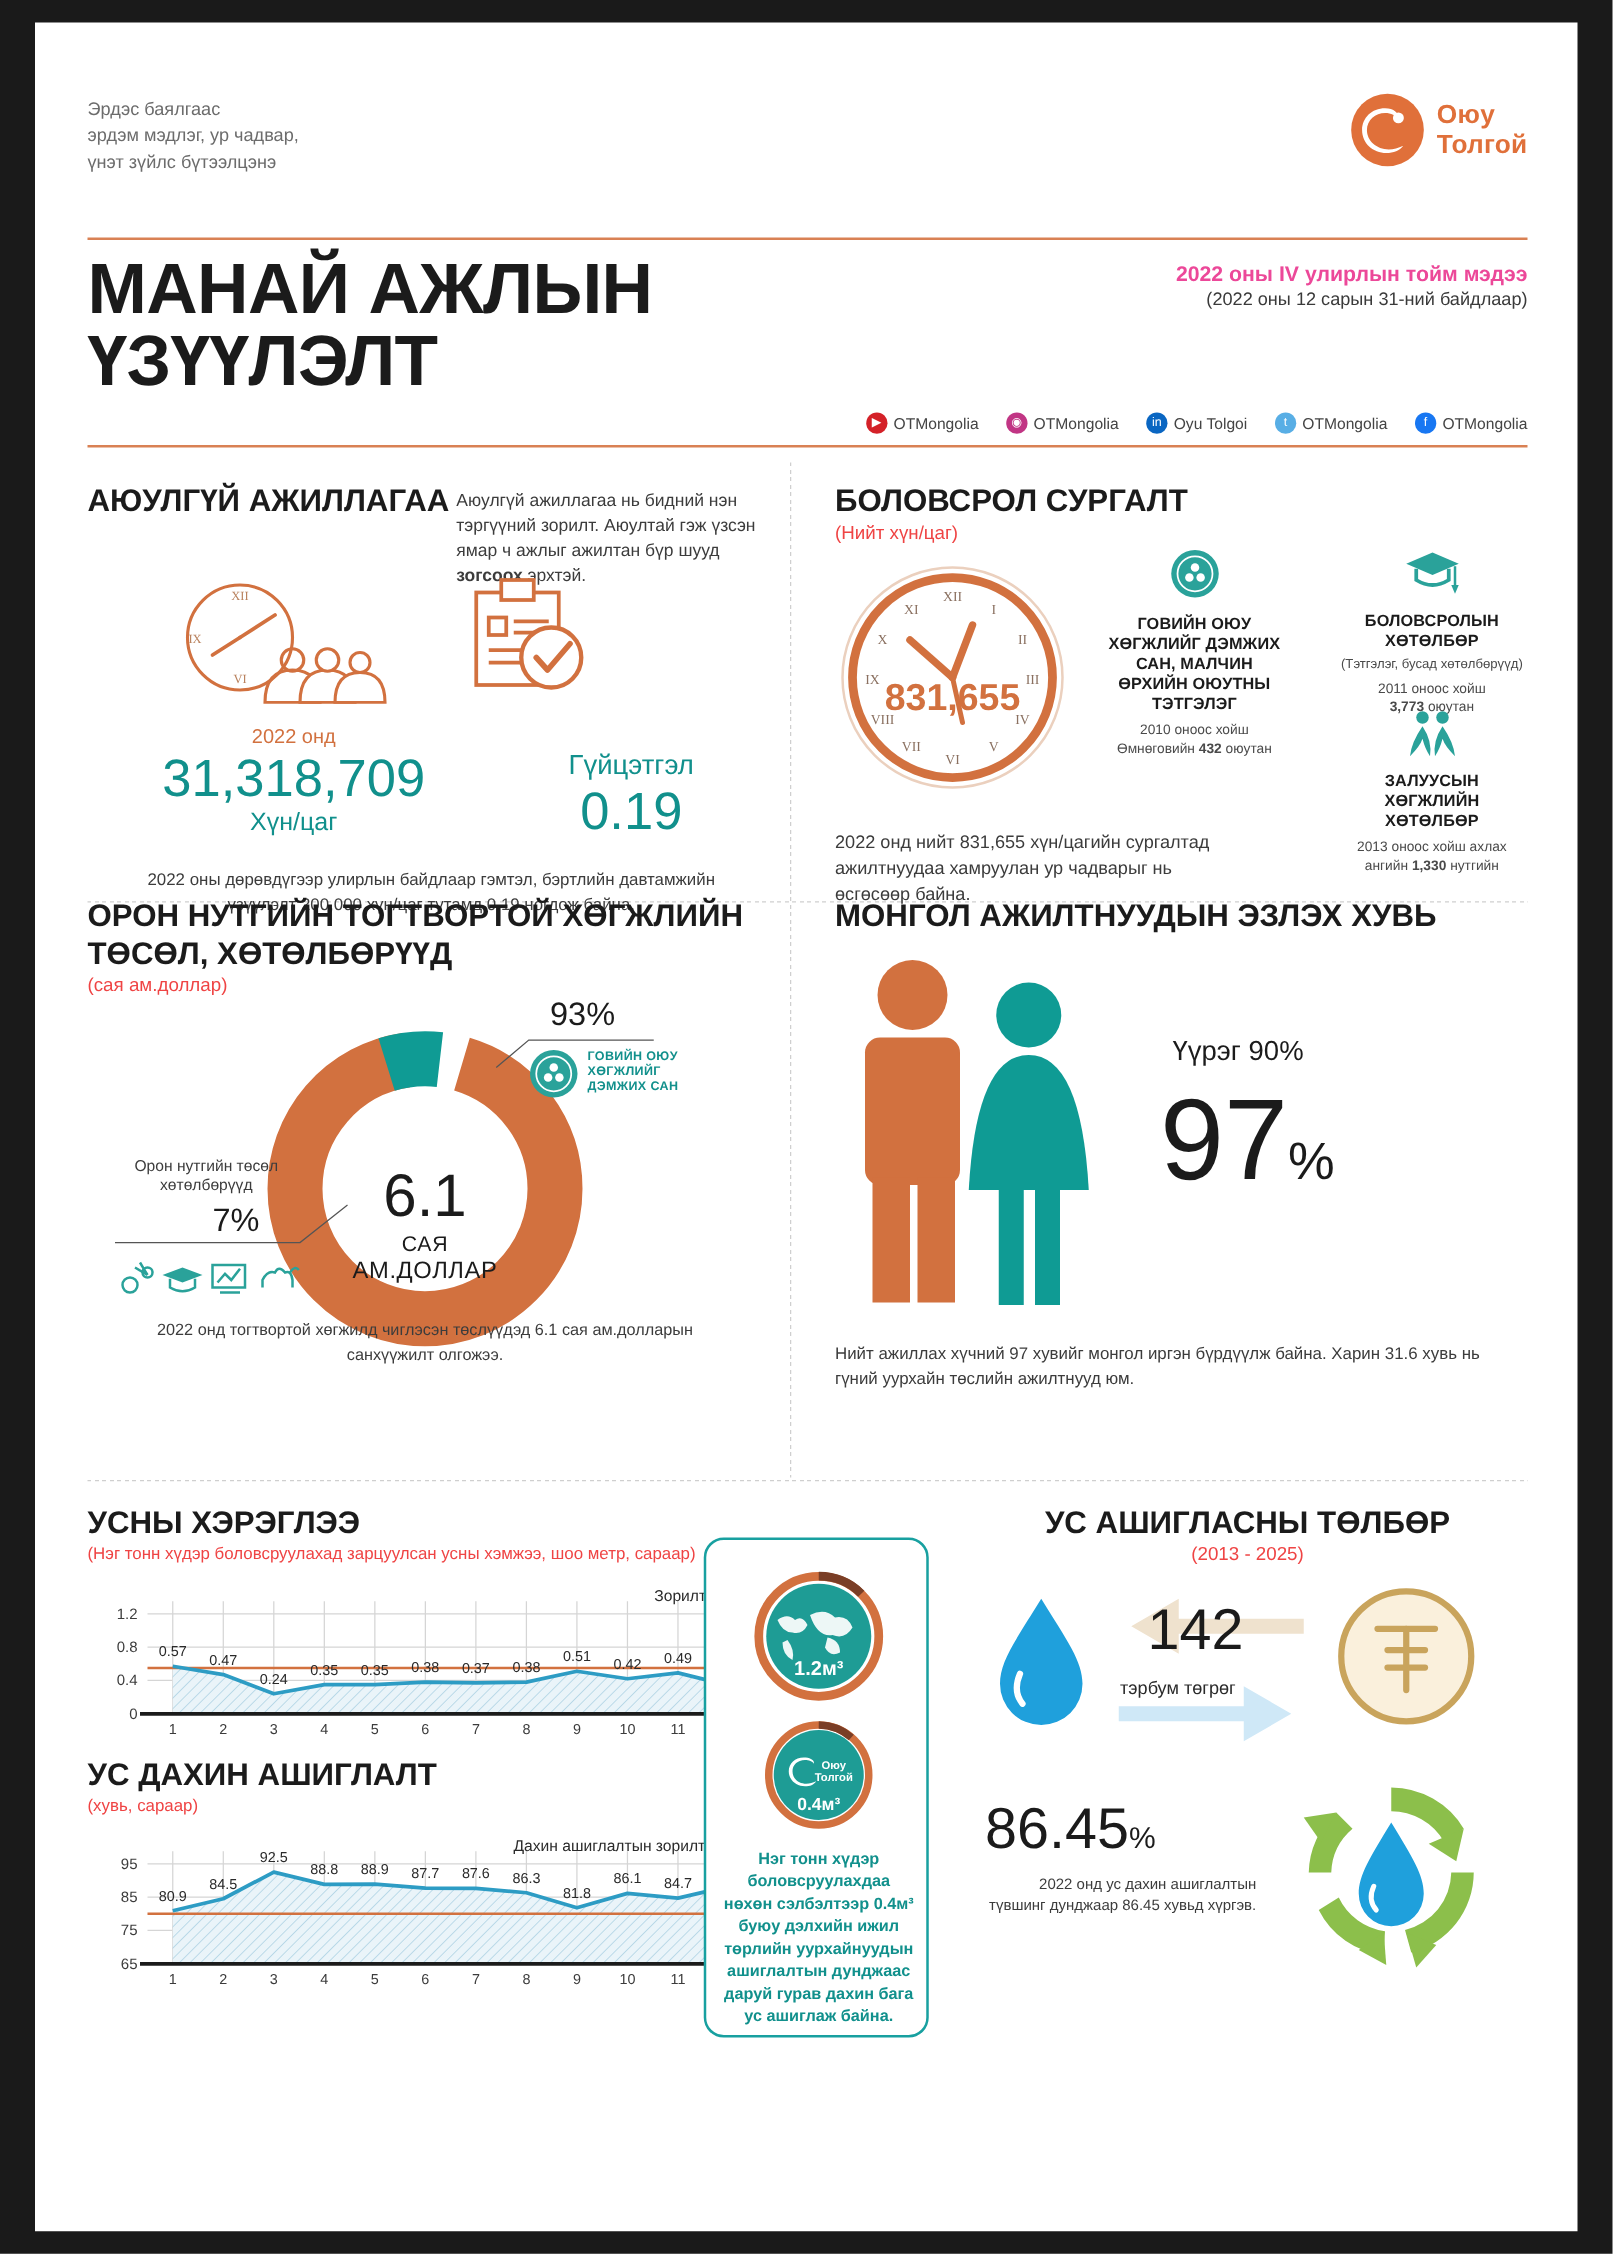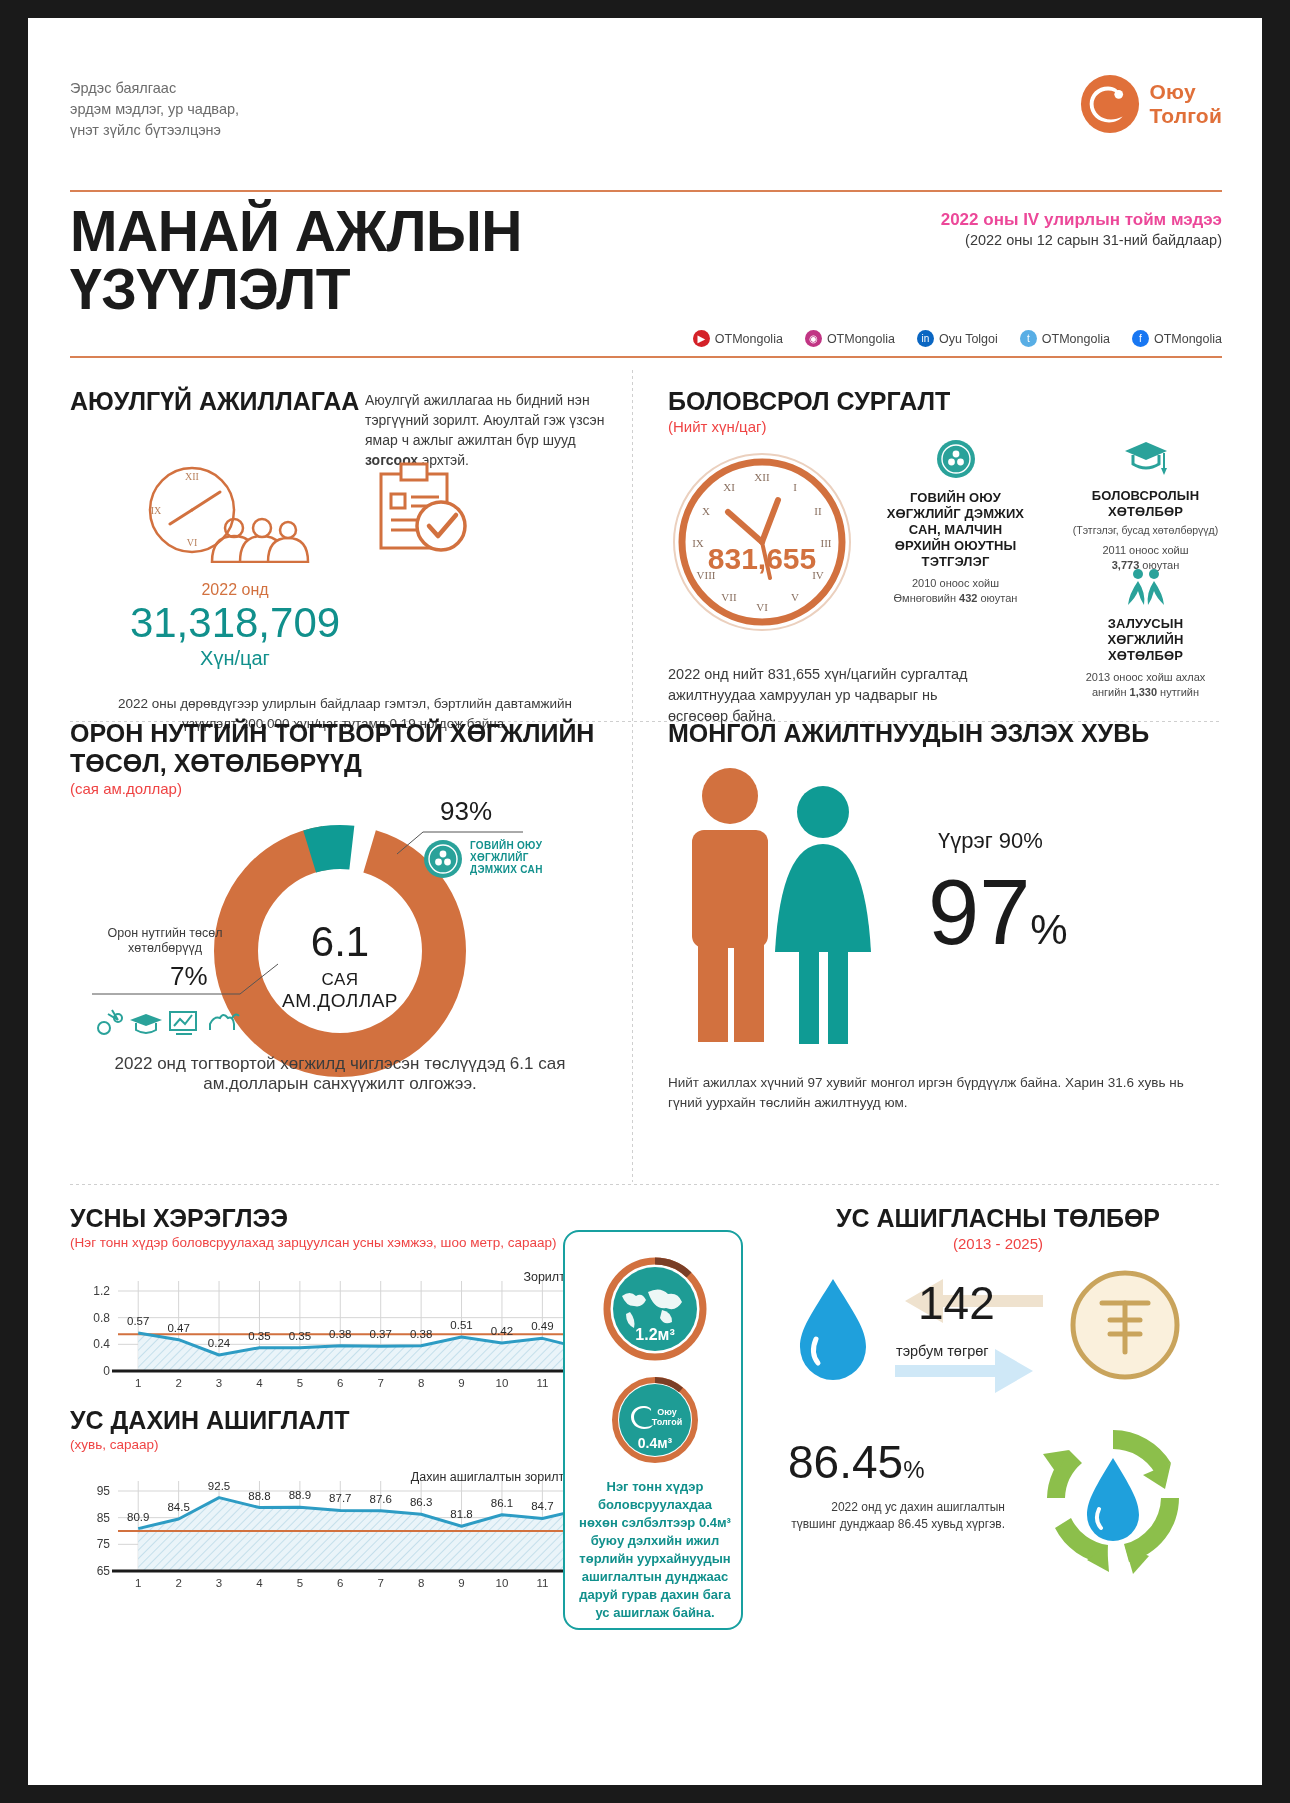--- a/index.html
+++ b/index.html
@@ -79,31 +79,31 @@
               font-size: 30px; font-weight: bold; color:#D2713F;}
   .edu-col { position: absolute; text-align:center; }
   .edu-h { font-size: 13px; font-weight: bold; color:#1b1b1b; line-height: 16px; letter-spacing:.1px;}
   .edu-s { font-size: 10.5px; color:#4a4a4a; line-height:14px; margin-top:3px;}
   .edu-n { font-size: 11px; color:#4a4a4a; line-height:15px; margin-top:6px;}
   .edu-note { position:absolute; left: 0; top: 278px; width: 300px; font-size: 14.5px; line-height: 21px; color:#3c3c3c;}
 
   
   #donut-sec { position:absolute; left: 42px; top: 700px; width: 545px;}
   .donut-center { position:absolute; left: 170px; top: 196px; width: 200px; text-align:center;}
-  .donut-big { font-size: 42px; color:#1b1b1b; line-height:56px;}
+  .donut-big { font-size: 48px; color:#1b1b1b; line-height:56px;margin-top:16px;}
   .donut-u1 { font-size: 17px; color:#1b1b1b; letter-spacing:.5px;}
   .donut-u2 { font-size: 19px; color:#1b1b1b; letter-spacing:.5px;}
   .lbl93 { position:absolute; left: 370px; top: 78px; font-size: 26px; color:#1b1b1b;}
   .lbl7  { position:absolute; left: 100px; top: 243px; font-size: 26px; color:#1b1b1b;}
   .lbl7cap { position:absolute; left: 20px; top: 208px; width: 150px; text-align:center;
              font-size: 12.5px; color:#3c3c3c; line-height:15px;}
   .gof-cap { position:absolute; left: 400px; top: 122px; font-size: 10px; color:#12908C;
              font-weight:bold; line-height:12px; letter-spacing:.3px;}
   .donut-note { position:absolute; left: 35px; top: 336px; width: 470px; text-align:center;
-                font-size: 17px; line-height:20px; color:#3c3c3c;}
+                font-size: 13px; line-height:20px; color:#3c3c3c;}
 
   
   #staff { position:absolute; left: 640px; top: 700px; width: 560px;}
   .pct97 { position:absolute; left: 260px; top: 148px; font-size: 92px; color:#1b1b1b; line-height: 92px;}
   .pct97 span { font-size: 42px; }
   .uureg { position:absolute; left: 270px; top: 110px; font-size: 22px; color:#1b1b1b;}
   .staff-note { position:absolute; left: 0; top: 355px; width: 545px; font-size: 13.5px; line-height:20px; color:#3c3c3c;}
 
   
   .chart-card { position:absolute; }
@@ -222,20 +222,24 @@
         <circle cx="68" cy="68" r="24" fill="#fff" stroke="#D2713F" stroke-width="3.5"></circle>
         <path d="M56 68 l9 10 l18 -21" fill="none" stroke="#D2713F" stroke-width="4.5" stroke-linecap="round" stroke-linejoin="round"></path>
       </svg>
     </div>
 
     <div class="kpi-row">
       <div class="kpi-a">
         <div class="kpi-year">2022 онд</div>
         <div class="kpi-big">31,318,709</div>
         <div class="kpi-small">Хүн/цаг</div>
+      </div>
+      <div class="kpi-b">
+        <div class="kpi-lbl" style="margin-top:18px">Гүйцэтгэл</div>
+        <div class="kpi-val">0.19</div>
       </div>
     </div>
 
     <div class="safety-note">2022 оны дөрөвдүгээр улирлын байдлаар гэмтэл, бэртлийн давтамжийн үзүүлэлт 200,000 хүн/цаг тутамд 0.19 ногдож байна.</div>
   </div>
 
   <div id="edu">
     <h2 class="sec">БОЛОВСРОЛ СУРГАЛТ</h2>
     <div class="sub">(Нийт хүн/цаг)</div>
 

